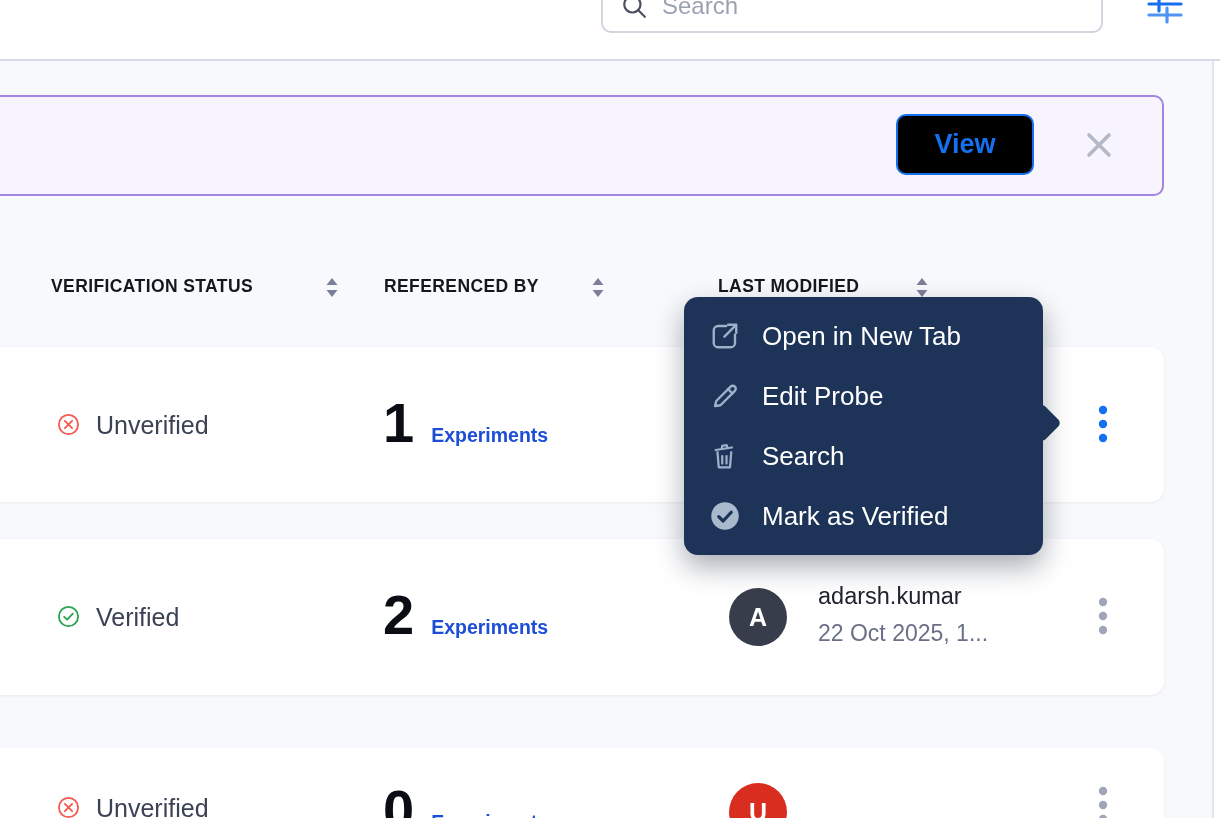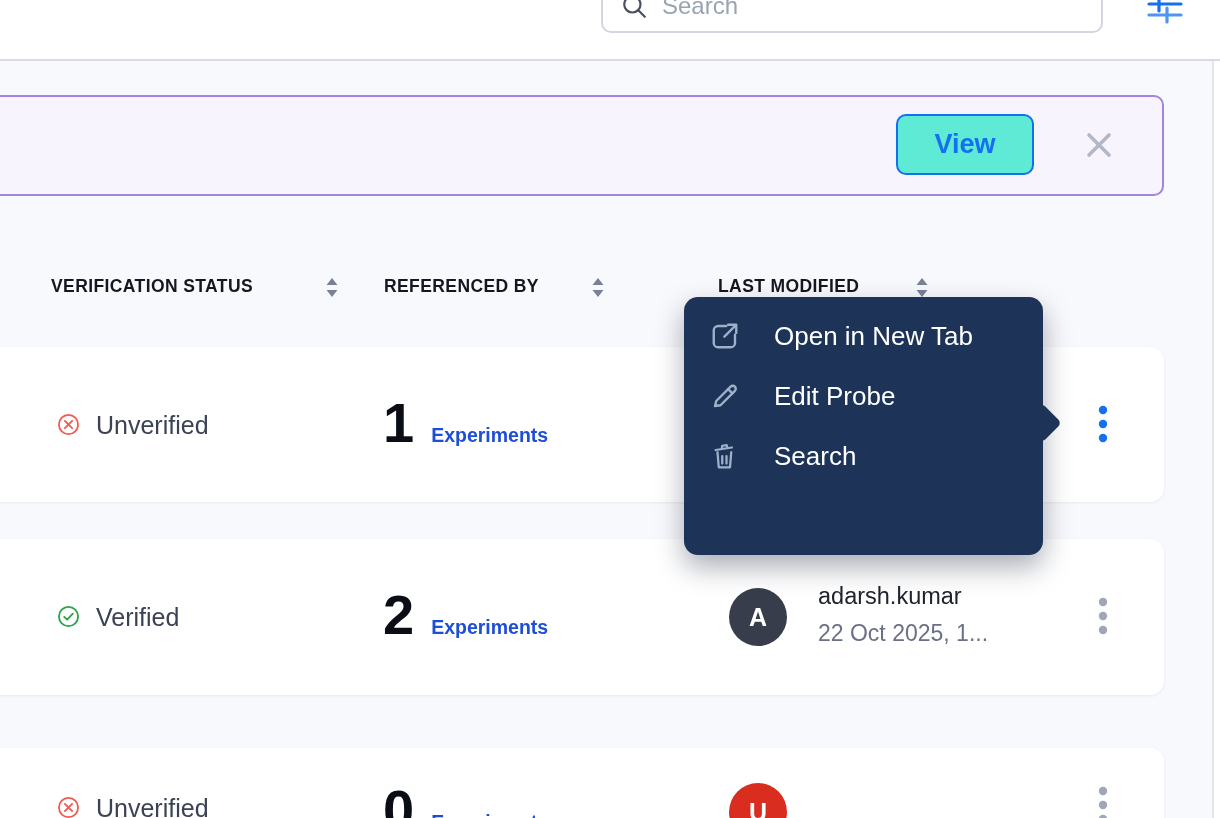--- a/index.html
+++ b/index.html
@@ -32,21 +32,21 @@
   }
 
   
   .banner {
     position:absolute; left:-26px; top:95px; width:1190px; height:101px;
     background:#F7F4FD; border:2.5px solid #A285DE; border-radius:10px;
     z-index:2;
   }
   .view-btn {
     position:absolute; left:920px; top:17px; width:138px; height:61px;
-    background:#5eead4; border:2px solid #1570EF; border-radius:10px;
+    background:#000000; border:2px solid #1570EF; border-radius:10px;
     color:#1570EF; font-family:"Liberation Sans", sans-serif;
     font-size:27px; font-weight:700; cursor:pointer;
   }
   .banner-close {
     position:absolute; left:1110px; top:35px; width:26px; height:26px;
     background:none; border:none; padding:0; cursor:pointer;
   }
 
   
   .th {
@@ -85,21 +85,21 @@
     background:none; border:none; padding:0; cursor:pointer;
   }
 
   
   .menu {
     position:absolute; left:684px; top:297px; width:359px; height:258px;
     background:#1D3458; border-radius:14px; z-index:10;
     box-shadow:0 12px 28px rgba(10,20,40,.35); padding-top:9px;
   }
   .menu-item {
-    height:60px; display:flex; align-items:center; padding-left:26px; gap:34px;
+    height:60px; display:flex; align-items:center; padding-left:26px; gap:22px;
     color:#FFFFFF; font-size:26px; font-weight:500; cursor:pointer;
   }
   .menu-item .mi-icon { width:30px; height:30px; flex:0 0 30px; }
   .menu-pointer {
     position:absolute; right:-13px; top:112px; width:28px; height:28px;
     background:#1D3458; transform:rotate(45deg); border-radius:5px;
   }
 
   
   .right-strip {
@@ -257,15 +257,22 @@
     <svg class="mi-icon" viewBox="0 0 24 24" fill="none" stroke="#9FB1C9" stroke-width="1.8" stroke-linecap="round" stroke-linejoin="round">
       <path d="M6 9 L7 21 H16 L17 9"></path>
       <line x1="9.8" y1="12" x2="9.8" y2="18"></line>
         <line x1="13.2" y1="12" x2="13.2" y2="18"></line>
       <line x1="4.5" y1="7.2" x2="17.5" y2="5.2"></line>
       <path d="M9.5 5.6 L9.8 3.8 L13.3 3.3 L13.8 5"></path>
     </svg>
     <span>Search</span>
   </div>
 
+  <div class="menu-item">
+    <svg class="mi-icon" viewBox="0 0 24 24">
+      <circle cx="12" cy="12" r="11" fill="#A9BACD"></circle>
+      <polyline points="7,12.5 10.5,16 17,9" fill="none" stroke="#1D3458" stroke-width="2.6" stroke-linecap="round" stroke-linejoin="round"></polyline>
+    </svg>
+    <span>Mark as Verified</span>
+  </div>
 </div>
 
 <div class="right-strip"></div>
 
 </body></html>

